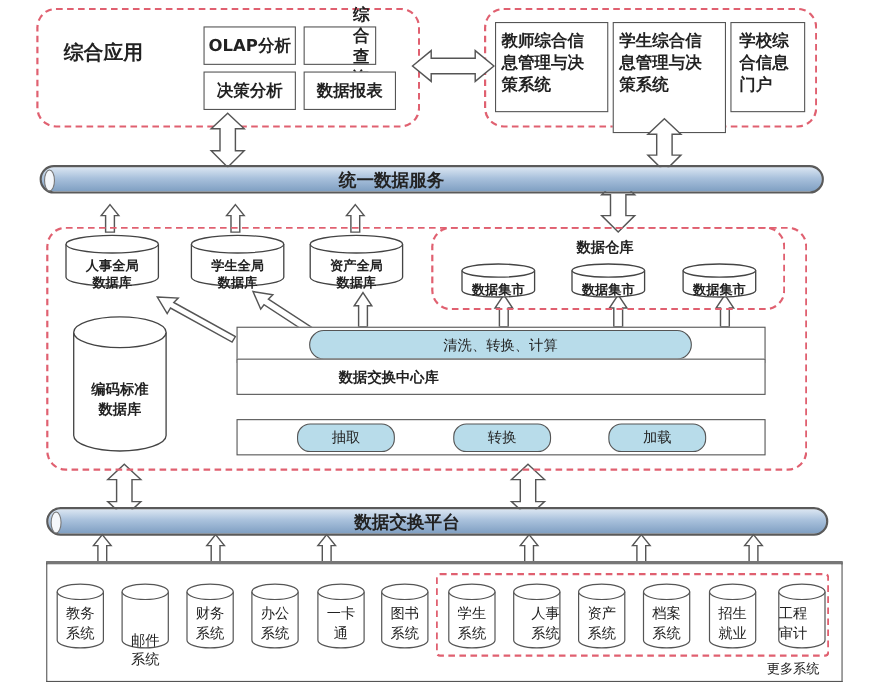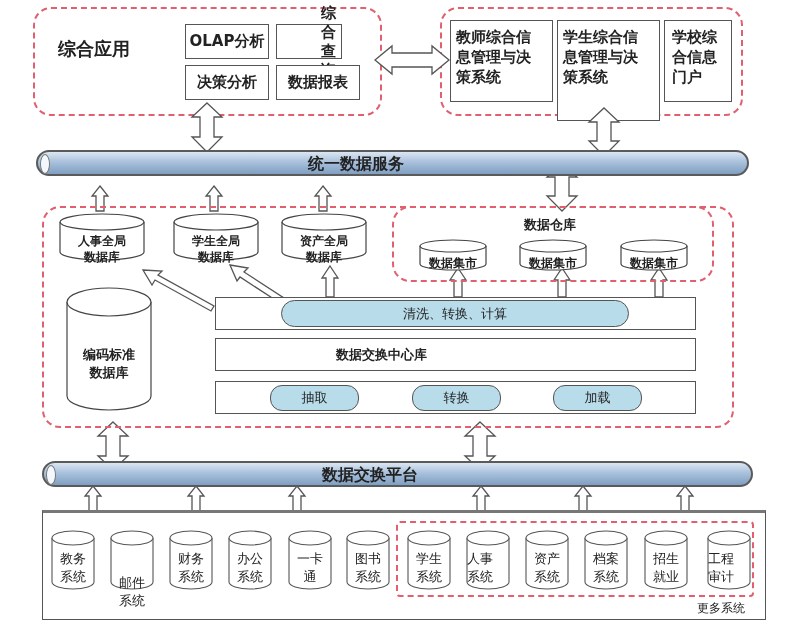--- a/index.html
+++ b/index.html
@@ -128,21 +128,21 @@
 <div class="abs btxt" style="left:621px;top:255px;width:66px;text-align:center;font-size:12px;">数据集市</div>
 
 <div class="abs btxt" style="left:67px;top:346px;width:84px;text-align:center;font-size:13px;line-height:18px;">
   <div>编码标准</div>
   <div>数据库</div>
 </div>
 
 <div class="abs box" style="left:215px;top:297px;width:481px;height:33px;"></div>
 <div class="pill" style="left:281px;top:300px;width:348px;height:27px;border-radius:14px;">清洗、转换、计算</div>
 
-<div class="abs box btxt" style="left:215px;top:338px;width:481px;height:33px;font-size:13px;display:flex;align-items:center;padding-left:120px;">数据交换中心库</div>
+<div class="abs box btxt" style="left:215px;top:326px;width:481px;height:33px;font-size:13px;display:flex;align-items:center;padding-left:92px;">数据交换中心库</div>
 
 <div class="abs box" style="left:215px;top:381px;width:481px;height:33px;"></div>
 <div class="pill" style="left:270px;top:385px;width:89px;height:26px;">抽取</div>
 <div class="pill" style="left:412px;top:385px;width:89px;height:26px;">转换</div>
 <div class="pill" style="left:553px;top:385px;width:89px;height:26px;">加载</div>
 
 <div class="pipe" style="left:42px;top:461px;width:711px;">
   <div class="cap"></div>
   <div class="lbl" style="left:278px;">数据交换平台</div>
 </div>
@@ -201,21 +201,21 @@
       <div>通</div>
     </div>
     <div class="abs" style="left: 347px; top: 550px; width: 42px; text-align: center; font-size: 13px; line-height: 18px; color: rgb(34, 34, 34);">
       <div>图书</div>
       <div>系统</div>
     </div>
     <div class="abs" style="left: 408px; top: 550px; width: 42px; text-align: center; font-size: 13px; line-height: 18px; color: rgb(34, 34, 34);">
       <div>学生</div>
       <div>系统</div>
     </div>
-    <div class="abs" style="left: 467px; top: 550px; width: 42px; text-align: left; font-size: 13px; line-height: 18px; color: rgb(34, 34, 34);">
+    <div class="abs" style="left: 467px; top: 550px; width: 42px; text-align: right; font-size: 13px; line-height: 18px; color: rgb(34, 34, 34);">
       <div>人事</div>
       <div>系统</div>
     </div>
     <div class="abs" style="left: 526px; top: 550px; width: 42px; text-align: center; font-size: 13px; line-height: 18px; color: rgb(34, 34, 34);">
       <div>资产</div>
       <div>系统</div>
     </div>
     <div class="abs" style="left: 585px; top: 550px; width: 42px; text-align: center; font-size: 13px; line-height: 18px; color: rgb(34, 34, 34);">
       <div>档案</div>
       <div>系统</div>

